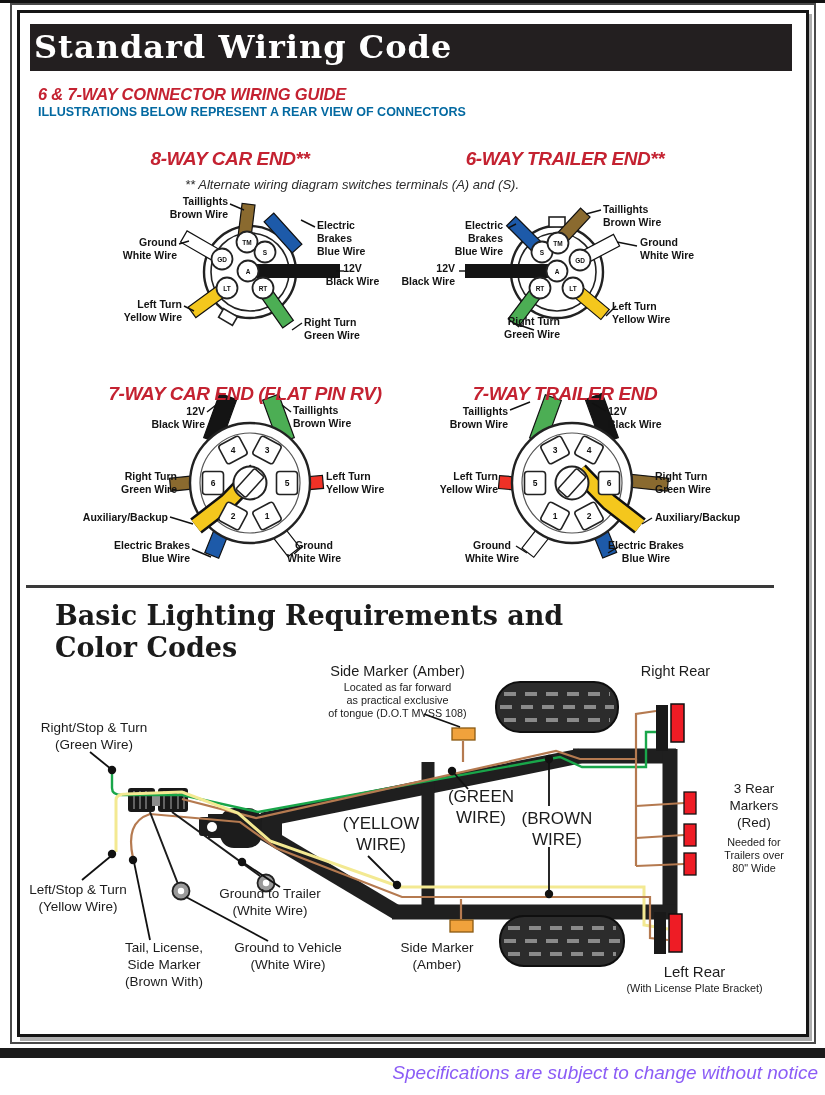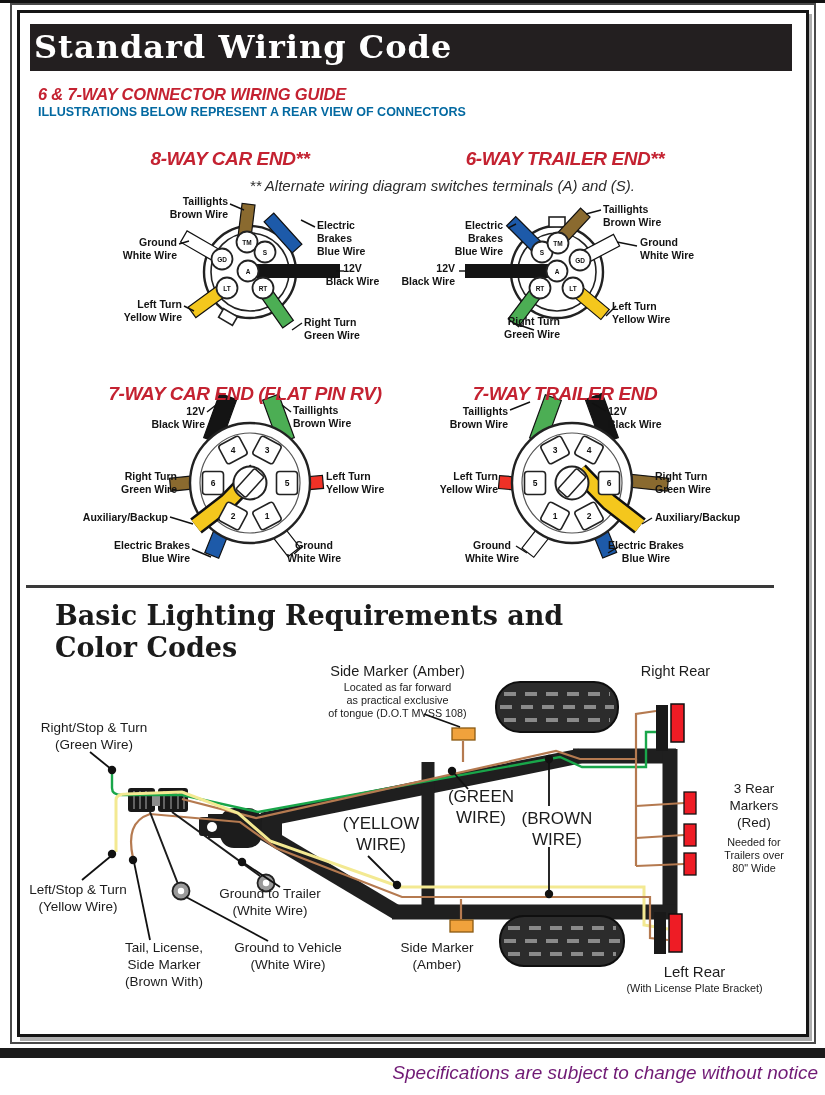--- a/index.html
+++ b/index.html
@@ -11,34 +11,34 @@
                box-shadow:3px 4px 0 rgba(130,130,130,.65);}
   .top-strip{left:0;top:0;width:825px;height:3px;background:#111;}
   .header-bar{left:30px;top:24px;width:762px;height:47px;background:#231f20;}
   .page-title{left:34px;top:28px;color:#fff;font-family:"DejaVu Serif",serif;
               font-weight:800;font-size:32px;letter-spacing:1px;white-space:nowrap;}
   .guide-head{left:38px;top:85px;color:#c42231;font-weight:bold;font-style:italic;
               font-size:16.5px;letter-spacing:-.2px;}
   .guide-sub{left:38px;top:105px;color:#0369a1;font-weight:bold;font-size:12.5px;}
   .sechead{color:#c42231;font-weight:bold;font-style:italic;font-size:19px;
            text-align:center;letter-spacing:-.4px;white-space:nowrap;}
-  .footnote{font-style:italic;font-size:15px;color:#2b2b2b;text-align:right;}
+  .footnote{font-style:italic;font-size:13px;color:#2b2b2b;text-align:left;}
   .lbl{font-weight:bold;font-size:10.5px;line-height:1.22;color:#131313;white-space:pre-line;}
   .lbl.r{text-align:right;} .lbl.c{text-align:center;}
   .tl{font-weight:normal;font-size:13.5px;line-height:1.25;color:#1c1c1c;
       text-align:center;white-space:pre-line;}
   .tl.small{font-size:10.8px;line-height:1.2;}
   .tl.big{font-size:17px;line-height:1.25;}
   .section-head2{left:55px;top:600px;width:600px;font-family:"DejaVu Serif",serif;
                  font-weight:800;font-size:27px;line-height:1.2;color:#1b1b1b;white-space:pre-line;}
   .divider{left:26px;top:585px;width:748px;height:3px;background:#3a3a3a;}
   .footer-bar{left:0;top:1048px;width:825px;height:10px;background:#1b1b1b;}
   .page-num{left:28px;top:1056px;font-size:27px;font-weight:bold;font-style:italic;color:#111;margin-top:36px;}
   .footer-note{left:300px;top:1062px;width:518px;text-align:right;font-size:19px;
-               font-style:italic;color:#701a75;}
+               font-style:italic;color:#8b5cf6;}
   svg text{font-family:"Liberation Sans",sans-serif;}
 </style>
 </head>
 <body>
 
 <svg class="abs" width="825" height="1095" viewBox="0 0 825 1095" style="left:0;top:0;">
 
   <g stroke-linecap="butt">
     <circle cx="250" cy="272" r="46" fill="#fff" stroke="#222" stroke-width="2.4"></circle>
     <circle cx="250" cy="272" r="39" fill="#fff" stroke="#222" stroke-width="1.6"></circle>

